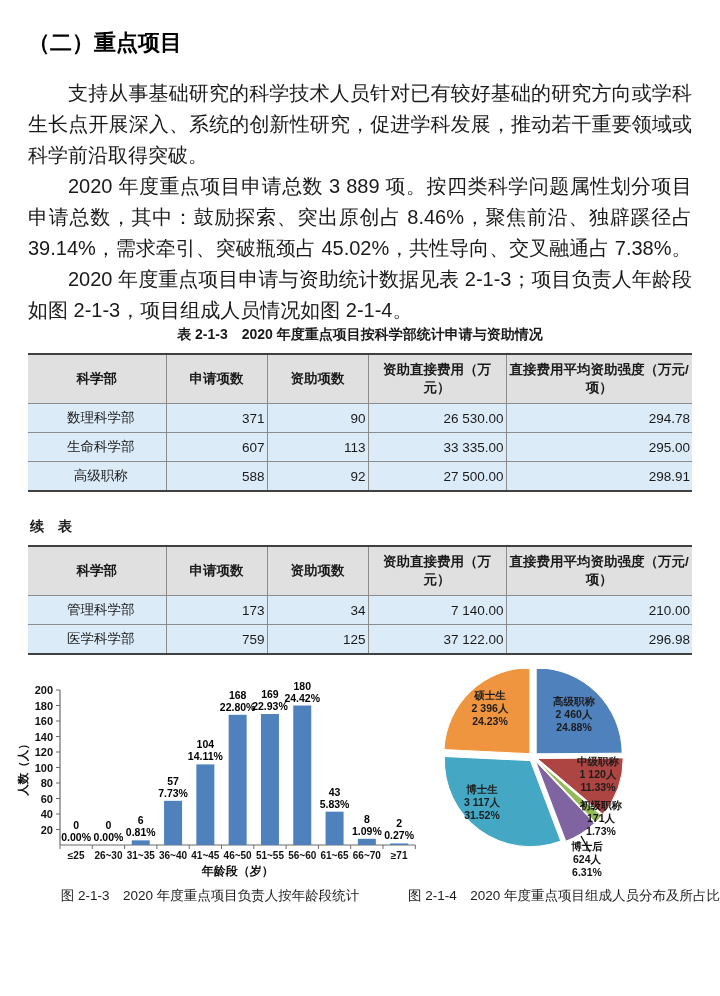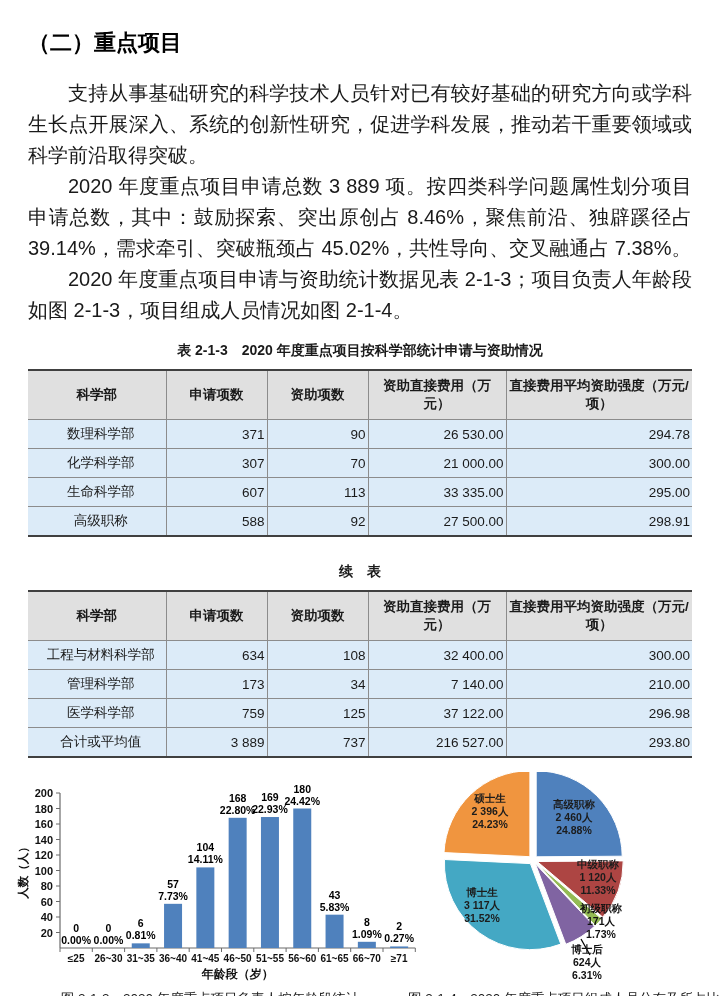--- a/index.html
+++ b/index.html
@@ -6,41 +6,41 @@
   .page{
     width:720px;height:996px;box-sizing:border-box;
     padding:24px 28px 17px;
     background:var(--page-bg,#ffffff);
     color:var(--text,#1a1a1a);
     font-family:"Liberation Sans","DejaVu Sans",sans-serif;
     position:relative;overflow:hidden;
   }
   .section-title{font-size:22px;font-weight:bold;color:#000;margin:4px 0 20px;}
   .body-par{font-size:20px;line-height:31px;margin:0;text-indent:2em;text-align:justify;}
-  .tbl-caption{font-size:14px;font-weight:bold;text-align:center;margin:16px 0 9px;}
+  .tbl-caption{font-size:14px;font-weight:bold;text-align:center;margin:0 0 9px;}
   table.data{
     width:100%;border-collapse:collapse;table-layout:fixed;
     border-top:2px solid #404040;border-bottom:2px solid #404040;
     font-size:13.5px;
   }
   table.data th{
     background:var(--header-bg,#e0e0e0);font-weight:bold;
     padding:6px 2px;border:1px solid #8c8c8c;text-align:center;
   }
   table.data td{
     background:var(--row-bg,#dcebf8);
     padding:5px 2px;border:1px solid #8c8c8c;text-align:right;
   }
   table.data tr > :first-child{border-left:none;margin-top:16px;}
   table.data tr > :last-child{border-right:none;}
   table.data thead th{border-top:none;}
   table.data tbody tr:last-child td{border-bottom:none;}
   table.data td.cell-left{text-align:center;padding-left:10px;}
   col.c0{width:138px;} col.c1{width:101px;} col.c2{width:101px;} col.c3{width:138px;} col.c4{width:186px;}
-  .cont-label{text-align:center;font-size:14px;font-weight:bold;margin:26px 2px 9px;}
+  .cont-label{text-align:left;font-size:14px;font-weight:bold;margin:26px 2px 9px;}
   .charts{display:flex;margin:14px -14px 0 -14px;}
   .chart-block{position:relative;display:flex;flex-direction:column;}
   .chart-block.bar{width:420px;}
   .chart-block.pie{width:274px;}
   .fig-caption{font-size:13.5px;text-align:center;margin-top:2px;white-space:nowrap;}
   .bar-cap{position:relative;left:-14px;}
   .pie-cap{position:relative;left:-26px;}
   svg text{font-family:"Liberation Sans","DejaVu Sans",sans-serif;}
 </style>
 </head>
@@ -75,27 +75,20 @@
       </thead>
       <tbody>
         <tr>
           <td class="cell-left">数理科学部</td>
           <td>371</td>
           <td>90</td>
           <td>26 530.00</td>
           <td>294.78</td>
         </tr>
         <tr>
-          <td class="cell-left">化学科学部</td>
-          <td>307</td>
-          <td>70</td>
-          <td>21 000.00</td>
-          <td>300.00</td>
-        </tr>
-        <tr>
           <td class="cell-left">生命科学部</td>
           <td>607</td>
           <td>113</td>
           <td>33 335.00</td>
           <td>295.00</td>
         </tr>
         <tr>
           <td class="cell-left">高级职称</td>
           <td>588</td>
           <td>92</td>
@@ -119,46 +112,32 @@
         <tr>
           <th>科学部</th>
           <th>申请项数</th>
           <th>资助项数</th>
           <th>资助直接费用（万元）</th>
           <th>直接费用平均资助强度（万元/项）</th>
         </tr>
       </thead>
       <tbody>
         <tr>
-          <td class="cell-left">工程与材料科学部</td>
-          <td>634</td>
-          <td>108</td>
-          <td>32 400.00</td>
-          <td>300.00</td>
-        </tr>
-        <tr>
           <td class="cell-left">管理科学部</td>
           <td>173</td>
           <td>34</td>
           <td>7 140.00</td>
           <td>210.00</td>
         </tr>
         <tr>
           <td class="cell-left">医学科学部</td>
           <td>759</td>
           <td>125</td>
           <td>37 122.00</td>
           <td>296.98</td>
-        </tr>
-        <tr>
-          <td class="cell-left">合计或平均值</td>
-          <td>3 889</td>
-          <td>737</td>
-          <td>216 527.00</td>
-          <td>293.80</td>
         </tr>
       </tbody>
     </table>
 
   <div class="charts">
     <div class="chart-block bar">
       <svg id="barSvg" width="420" height="216">
           <line x1="46" y1="21" x2="46" y2="176" stroke="#6b6b6b" stroke-width="1.2"></line>
           <line x1="46" y1="176" x2="401.29999999999995" y2="176" stroke="#6b6b6b" stroke-width="1.2"></line>
           <line x1="42" y1="160.5" x2="46" y2="160.5" stroke="#6b6b6b" stroke-width="1"></line>

